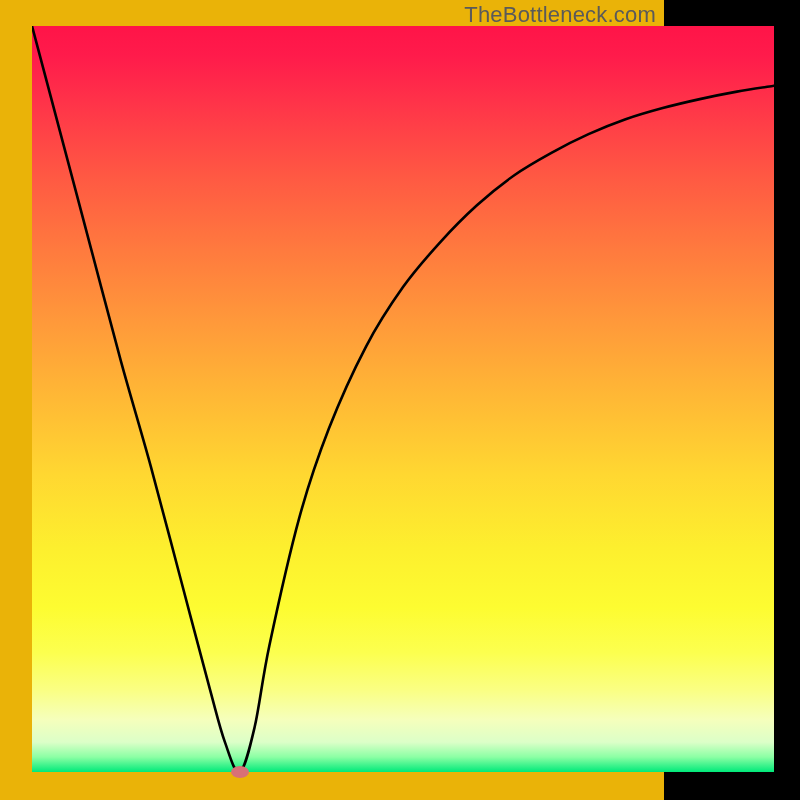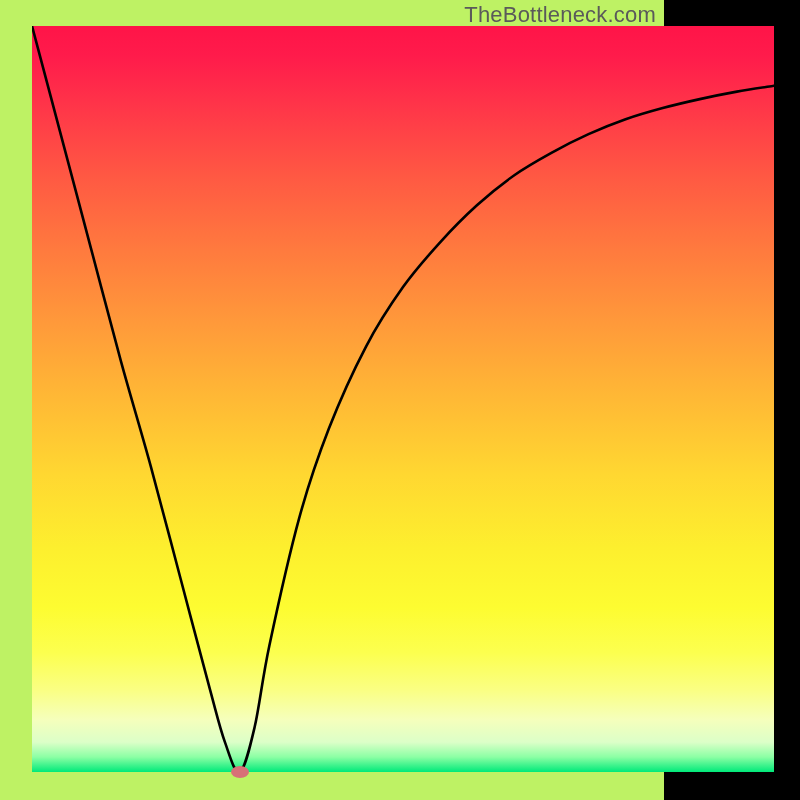--- a/index.html
+++ b/index.html
@@ -8,21 +8,21 @@
     width: 800px;
     height: 800px;
     overflow: hidden;
     background: #000;
     font-family: Arial, Helvetica, sans-serif;
   }
   .frame {
     position: relative;
     width: 664px;
     height: 800px;
-    background: #bef264;
+    background: #eab308;
   }
   .watermark {
     position: absolute;
     top: 2px;
     right: 8px;
     color: #5a5a5a;
     font-size: 22px;
     font-weight: 500;
     letter-spacing: 0.2px;
     z-index: 10;

